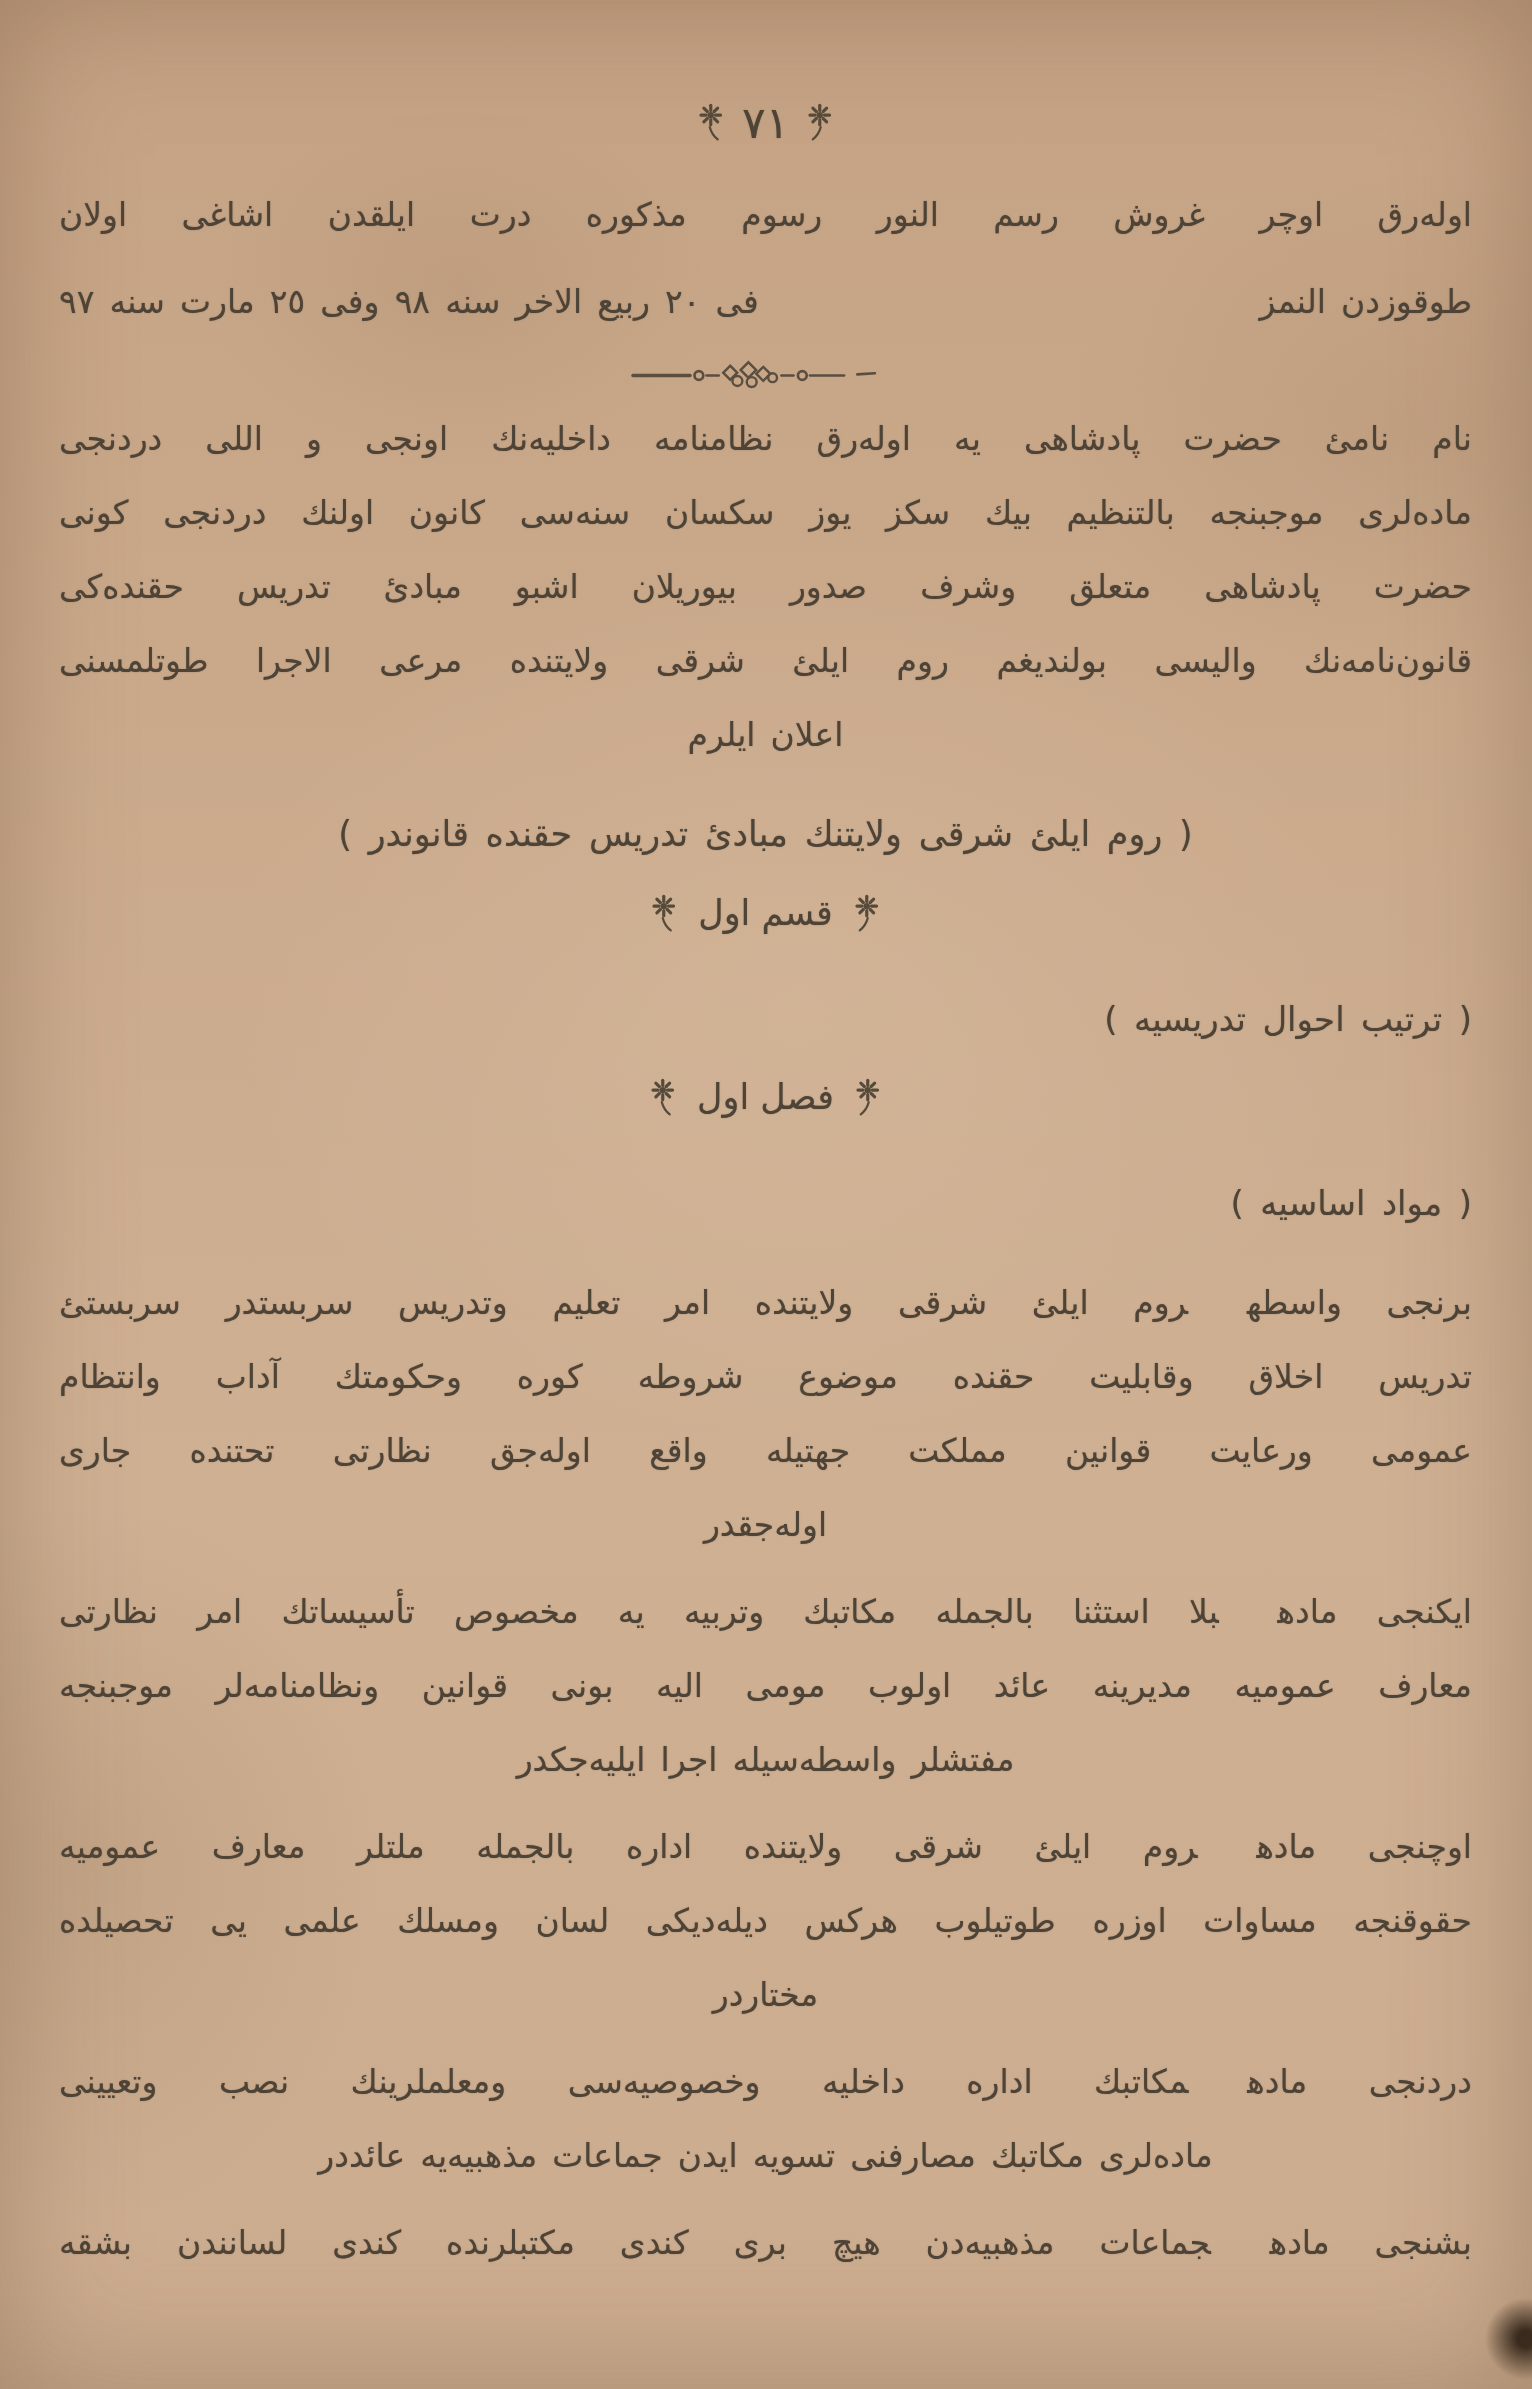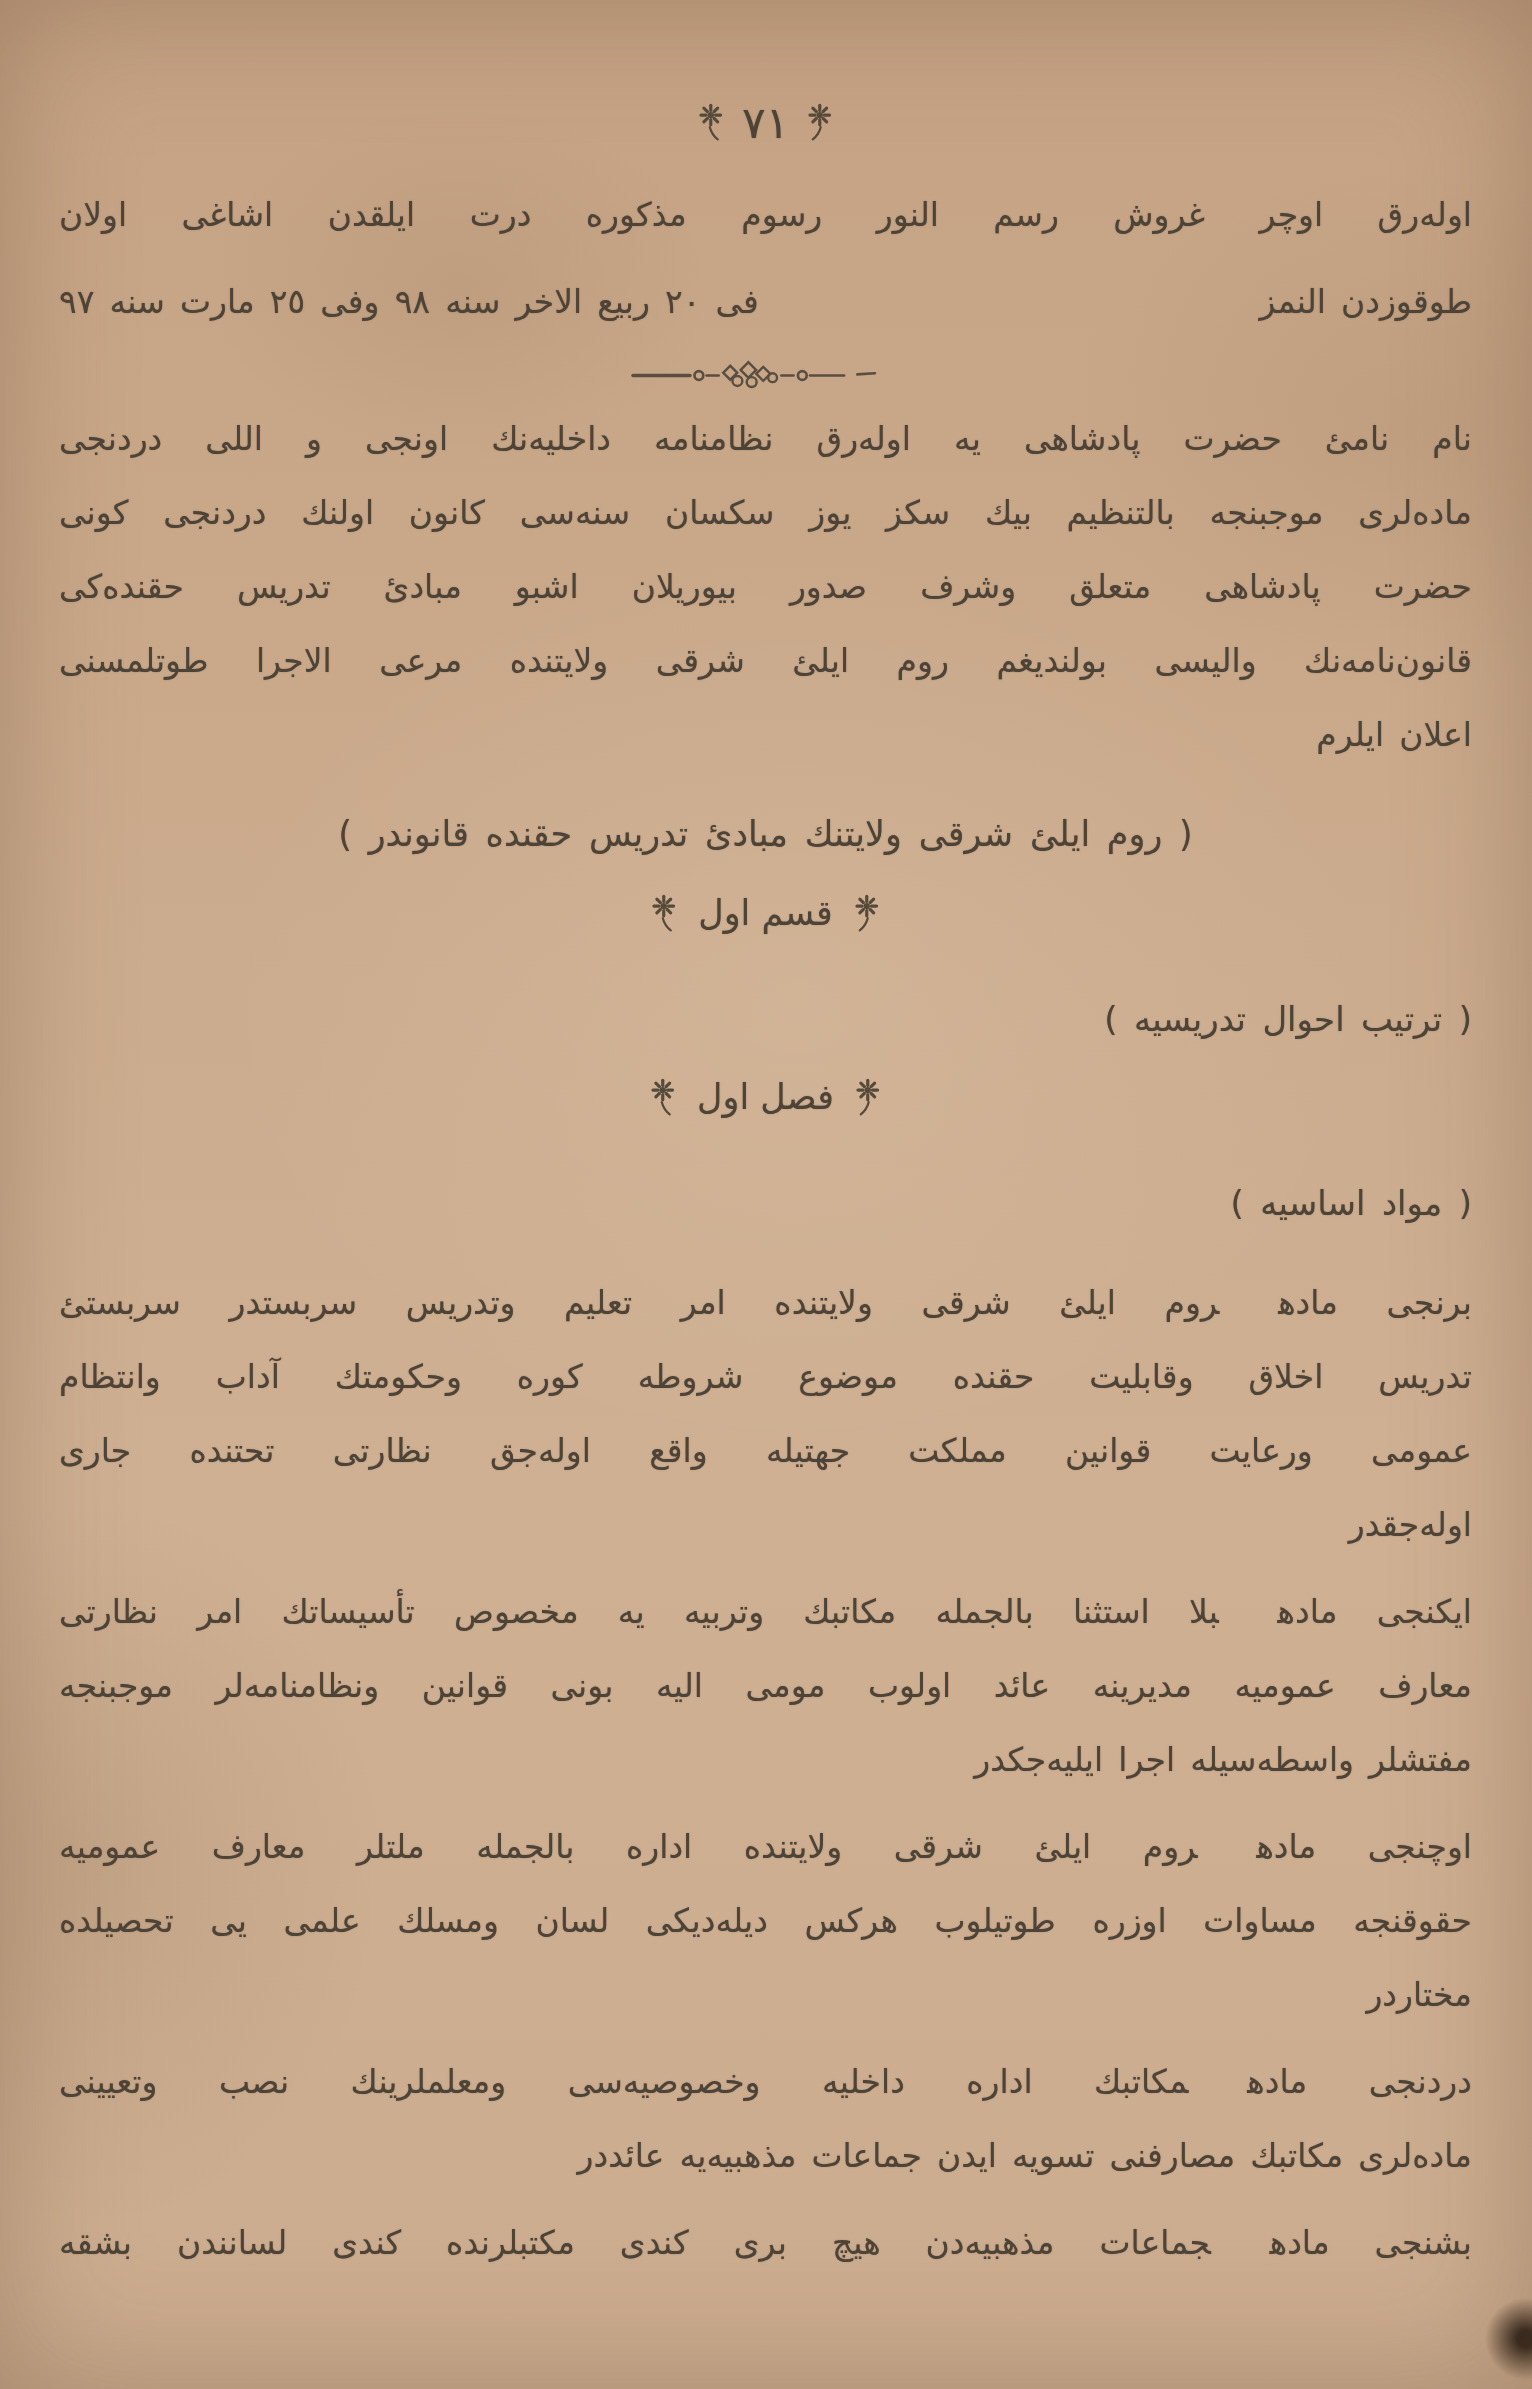--- a/index.html
+++ b/index.html
@@ -21,21 +21,21 @@
       linear-gradient(180deg,#c5a284 0%,#caa98b 28%,#cfb093 62%,#ccac8f 100%);
     box-shadow:inset 0 0 130px rgba(104,76,50,.38);
   }
   .content{padding:0 60px;}
   .line{
     font-size:33px;line-height:74px;
     word-spacing:4.6px;
     text-shadow:0 0 1.2px rgba(80,68,52,.55);
   }
   .just{text-align:justify;text-align-last:justify;}
-  .short{text-align:right;}
+  .short{text-align:center;}
   .split{display:flex;justify-content:space-between;align-items:baseline;}
 
   .page-head{
     margin-top:78px;
     display:flex;justify-content:center;align-items:center;gap:15px;
     height:89px;
   }
   .pgnum{
     font-size:44px;line-height:89px;
     text-shadow:0 0 1.2px rgba(80,68,52,.55);
@@ -175,21 +175,21 @@
           <use href="#flower"></use>
         </svg>
     </div>
 
     <div class="paren-head mt">( مواد اساسيه )</div>
 
     <div class="articles">
 
       <div class="article">
         <div class="line just">
-          <span class="label">برنجى ماده</span><span>روم ايلئ شرقى ولايتنده امر تعليم وتدريس سربستدر سربستئ</span>
+          <span class="label">برنجى واسطه</span><span>روم ايلئ شرقى ولايتنده امر تعليم وتدريس سربستدر سربستئ</span>
         </div>
         <div class="line just">تدريس اخلاق وقابليت حقنده موضوع شروطه كوره وحكومتك آداب وانتظام</div>
         <div class="line just">عمومى ورعايت قوانين مملكت جهتيله واقع اوله‌جق نظارتى تحتنده جارى</div>
         <div class="line short">اوله‌جقدر</div>
       </div>
 
       <div class="article">
         <div class="line just">
           <span class="label">ايكنجى ماده</span><span>بلا استثنا بالجمله مكاتبك وتربيه يه مخصوص تأسيساتك امر نظارتى</span>
         </div>

